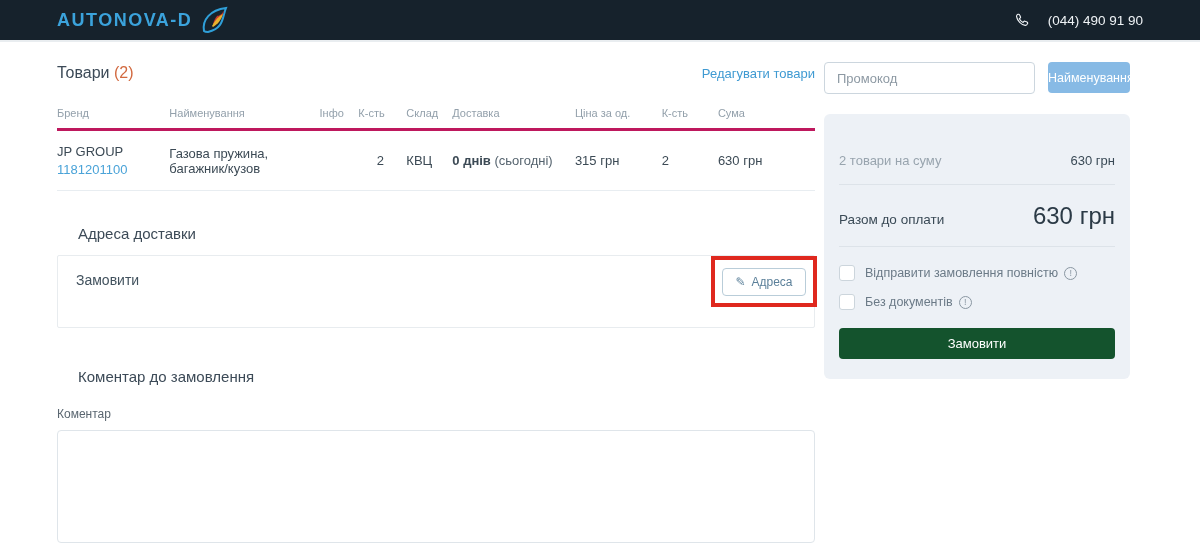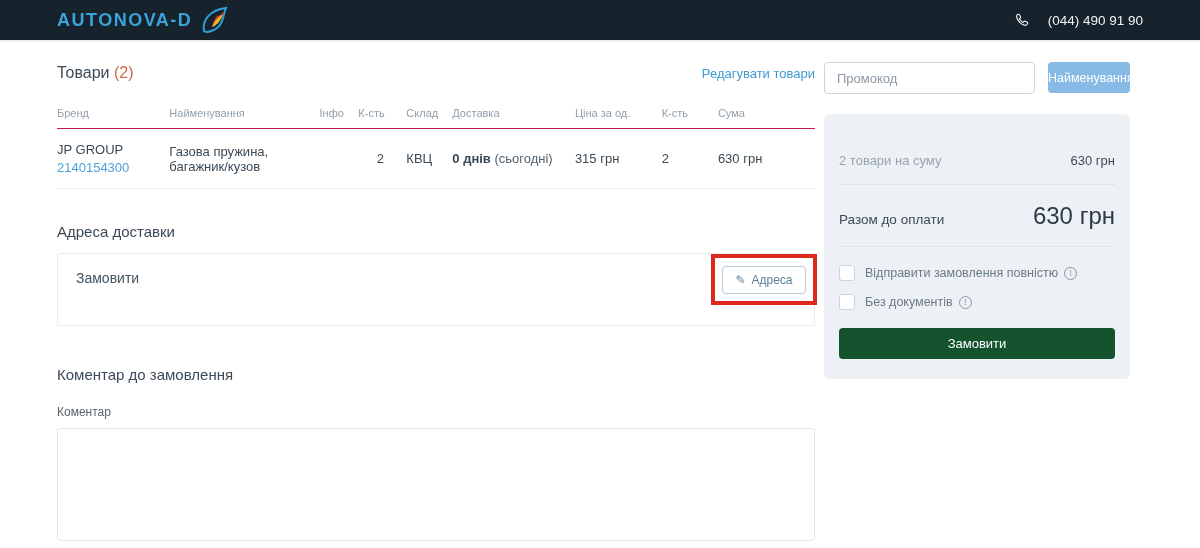--- a/index.html
+++ b/index.html
@@ -16,39 +16,39 @@
   .left-col { width:758px; }
   .right-col { width:306px; margin-left:9px; }
 
   
   .products-header { display:flex; justify-content:space-between; align-items:baseline; margin-top:4px; }
   .products-title { font-size:16px; color:#3c4a57; }
   .products-count { color:#d2693f; }
   .edit-link { font-size:13px; color:#3f9ad2; text-decoration:none; cursor:pointer; }
 
   table.items { border-collapse:collapse; width:758px; margin-top:16px; table-layout:fixed; }
-  table.items th { font-size:11px; font-weight:normal; color:#93a0ab; text-align:left; padding:9px 4px 9px 0; border-bottom:1px solid #be185d; }
+  table.items th { font-size:11px; font-weight:normal; color:#93a0ab; text-align:left; padding:9px 4px 9px 0; border-bottom:3px solid #be185d; }
   table.items td { font-size:13px; color:#3c4a55; padding:13px 4px 13px 0; border-bottom:1px solid #e8edf1; vertical-align:middle; }
   th.c-brand, td.c-brand { width:110px; padding-left:16px; }
   th.c-name,  td.c-name  { width:147px; }
   th.c-info,  td.c-info  { width:38px; }
   th.c-qty1,  td.c-qty1  { width:47px; }
   td.c-qty1 { text-align:center; padding-right:14px; }
   th.c-wh,    td.c-wh    { width:45px; }
   th.c-del,   td.c-del   { width:120px; }
   th.c-price, td.c-price { width:85px; padding-left:6px; }
   td.c-price { padding-left:6px; }
   th.c-qty2,  td.c-qty2  { width:55px; padding-left:8px; }
   th.c-sum,   td.c-sum   { width:95px; padding-left:4px;margin-left:44px; }
   .article-link { display:block; color:#4aa3d8; font-size:13px; text-decoration:none; margin-top:3px; cursor:pointer; }
   .delivery-days { font-weight:bold; }
   .delivery-note { color:#55636e; }
 
   
-  .section-title { font-size:15px; color:#3c4a57; }
+  .section-title { font-size:15px; color:#3c4a57;margin-left:21px; }
   .address-title { margin-top:34px; }
   .address-card { position:relative; margin-top:13px; width:758px; height:73px; border:1px solid #e8ecef; border-radius:2px; padding:16px 18px; background:#fff; }
   .address-method { font-size:14px; color:#42525e; }
   .address-line { font-size:12.5px; color:#47555f; margin-top:9px; }
   .annotation-box { position:absolute; left:653px; top:0px; width:106px; height:51px; border:4px solid #df281e; display:flex; align-items:center; justify-content:center; z-index:5; }
   .change-btn { background:#fff; border:1px solid #b9cdd9; border-radius:4px; color:#5a7f99; font-size:12px; padding:6px 12px; display:flex; align-items:center; gap:6px; cursor:pointer; font-family:"Liberation Sans", sans-serif; }
   .pencil { font-size:12px; color:#5a7f99; }
 
   
   .comment-title { margin-top:40px; }
@@ -124,21 +124,21 @@
           <th class="c-del">Доставка</th>
           <th class="c-price">Ціна за од.</th>
           <th class="c-qty2">К-сть</th>
           <th class="c-sum">Сума</th>
         </tr>
       </thead>
       <tbody>
         <tr>
           <td class="c-brand">
             <span>JP GROUP</span>
-            <a class="article-link">2140154300</a>
+            <a class="article-link">1181201100</a>
           </td>
           <td class="c-name">Газова пружина, багажник/кузов</td>
           <td class="c-info"></td>
           <td class="c-qty1">2</td>
           <td class="c-wh">КВЦ</td>
           <td class="c-del">
             <span class="delivery-days">0 днів</span>
             <span class="delivery-note">(сьогодні)</span>
           </td>
           <td class="c-price">315 грн</td>

